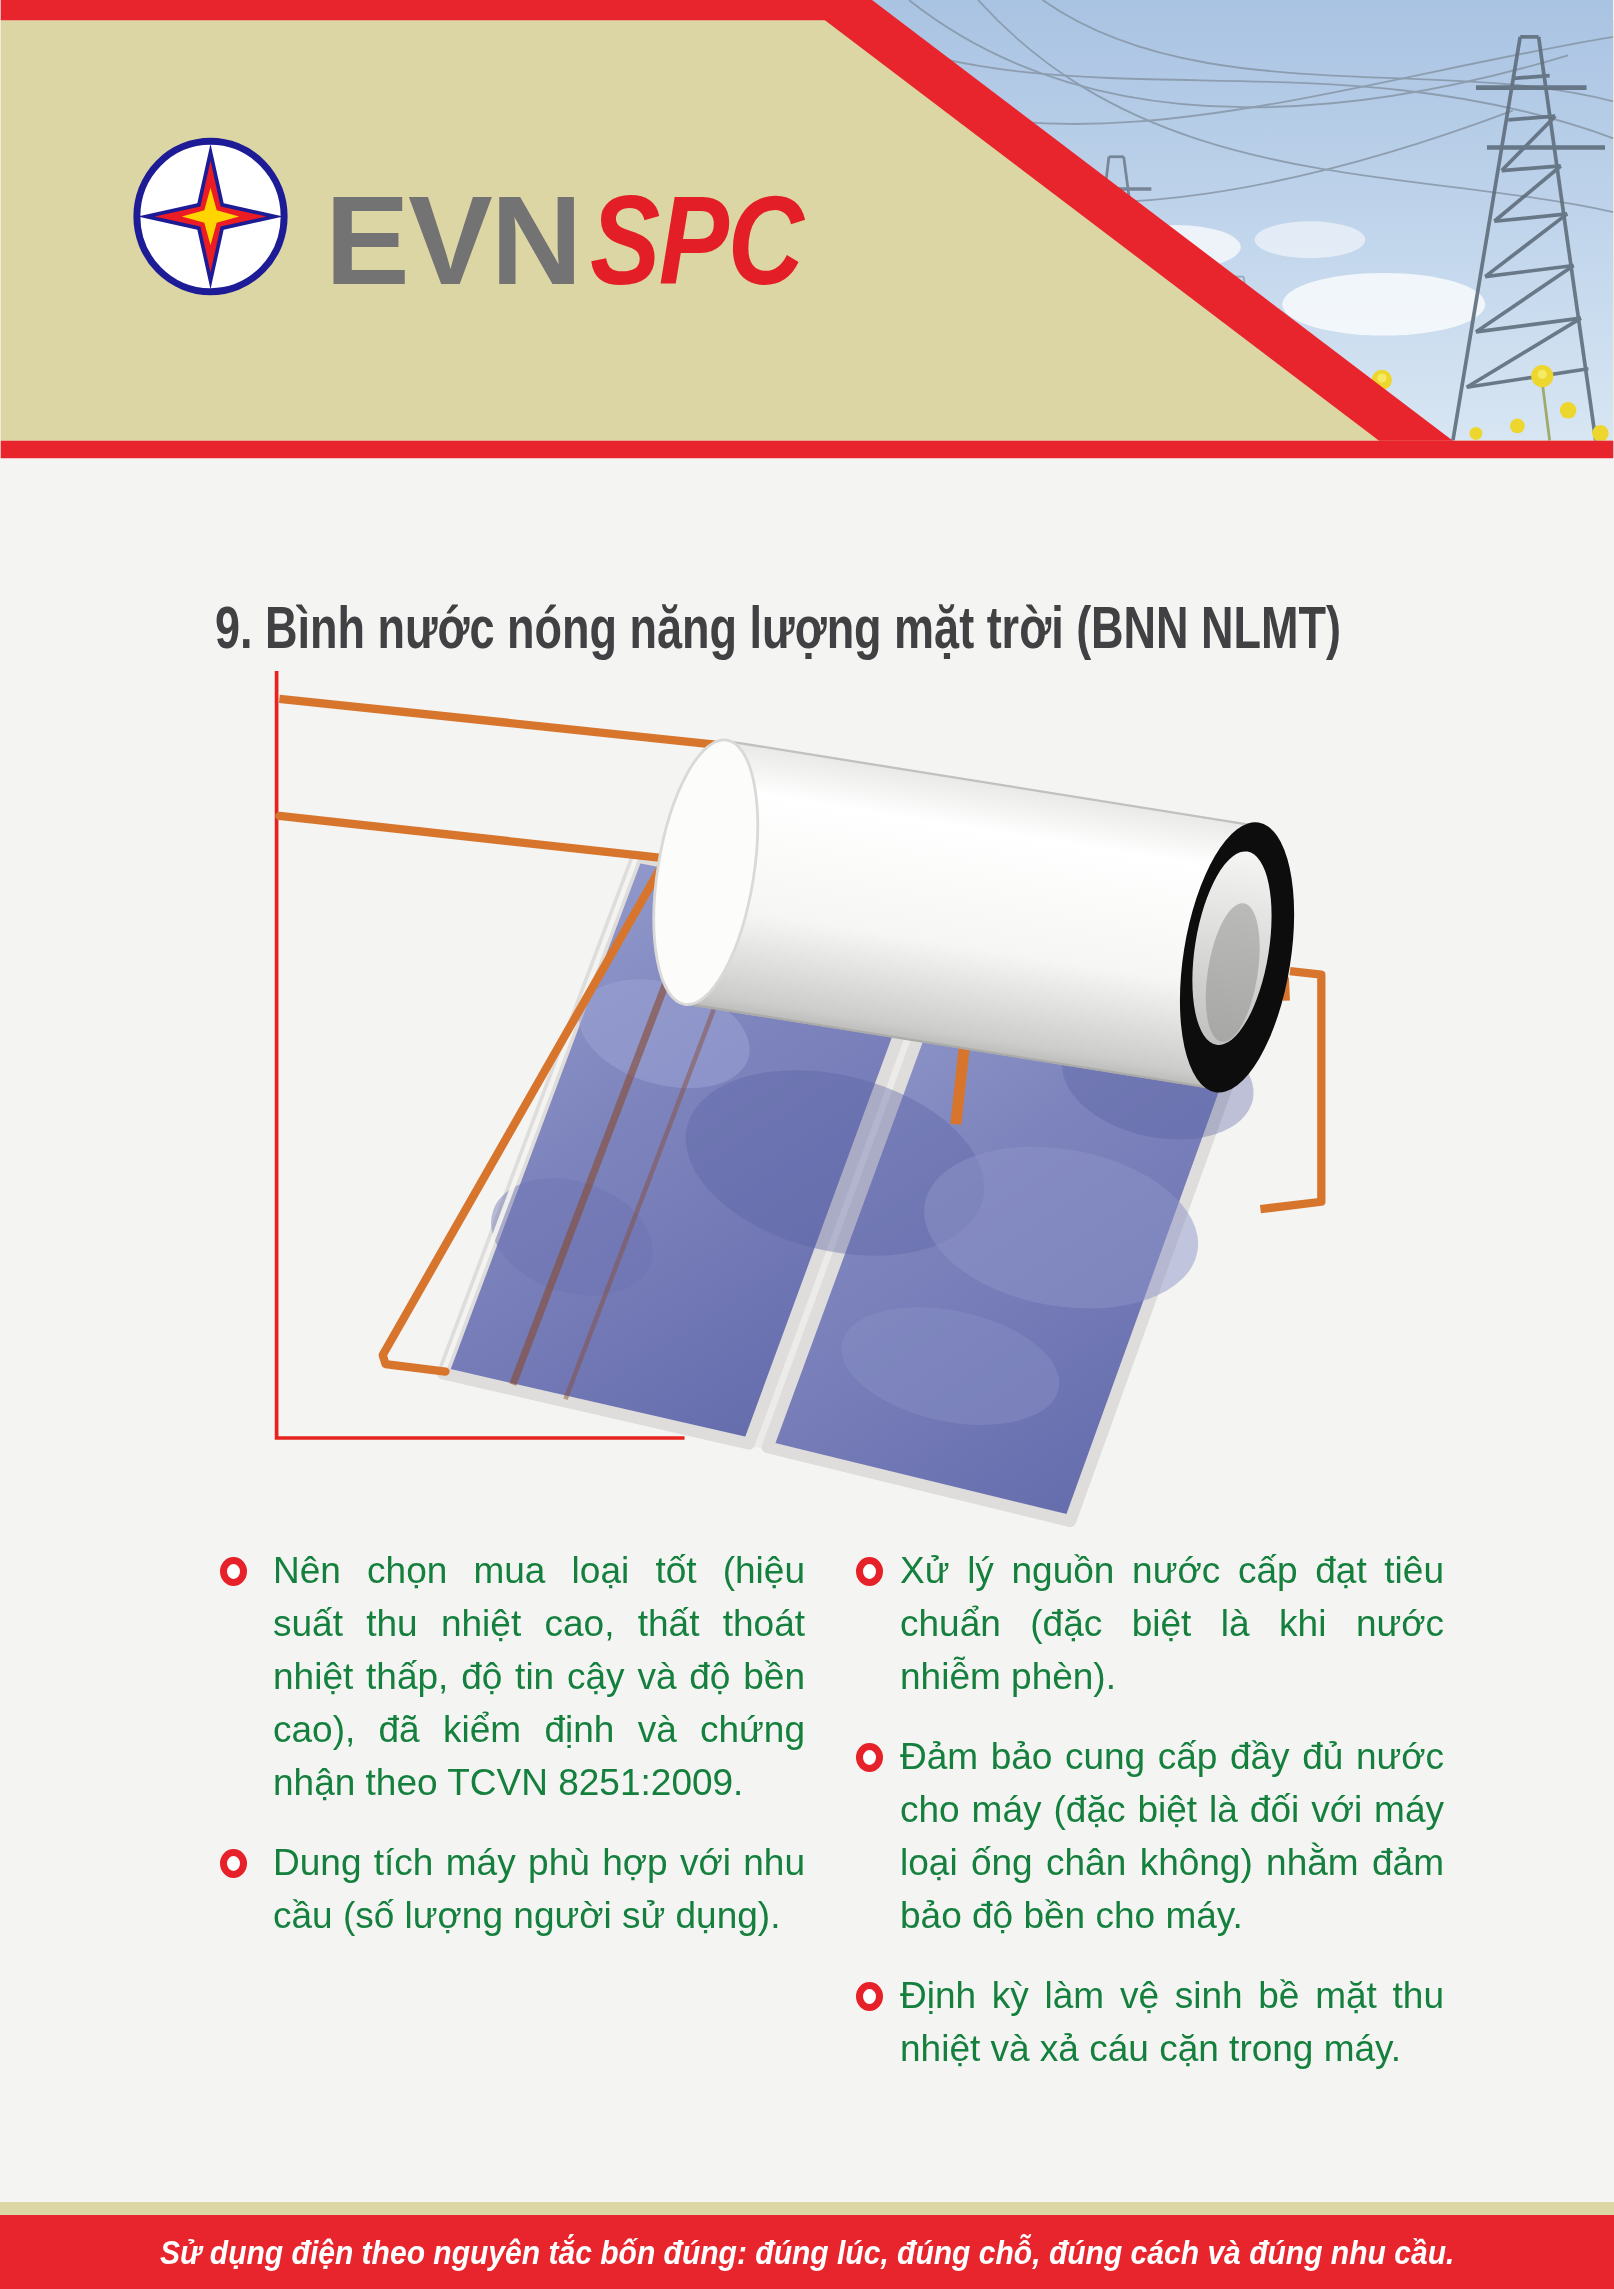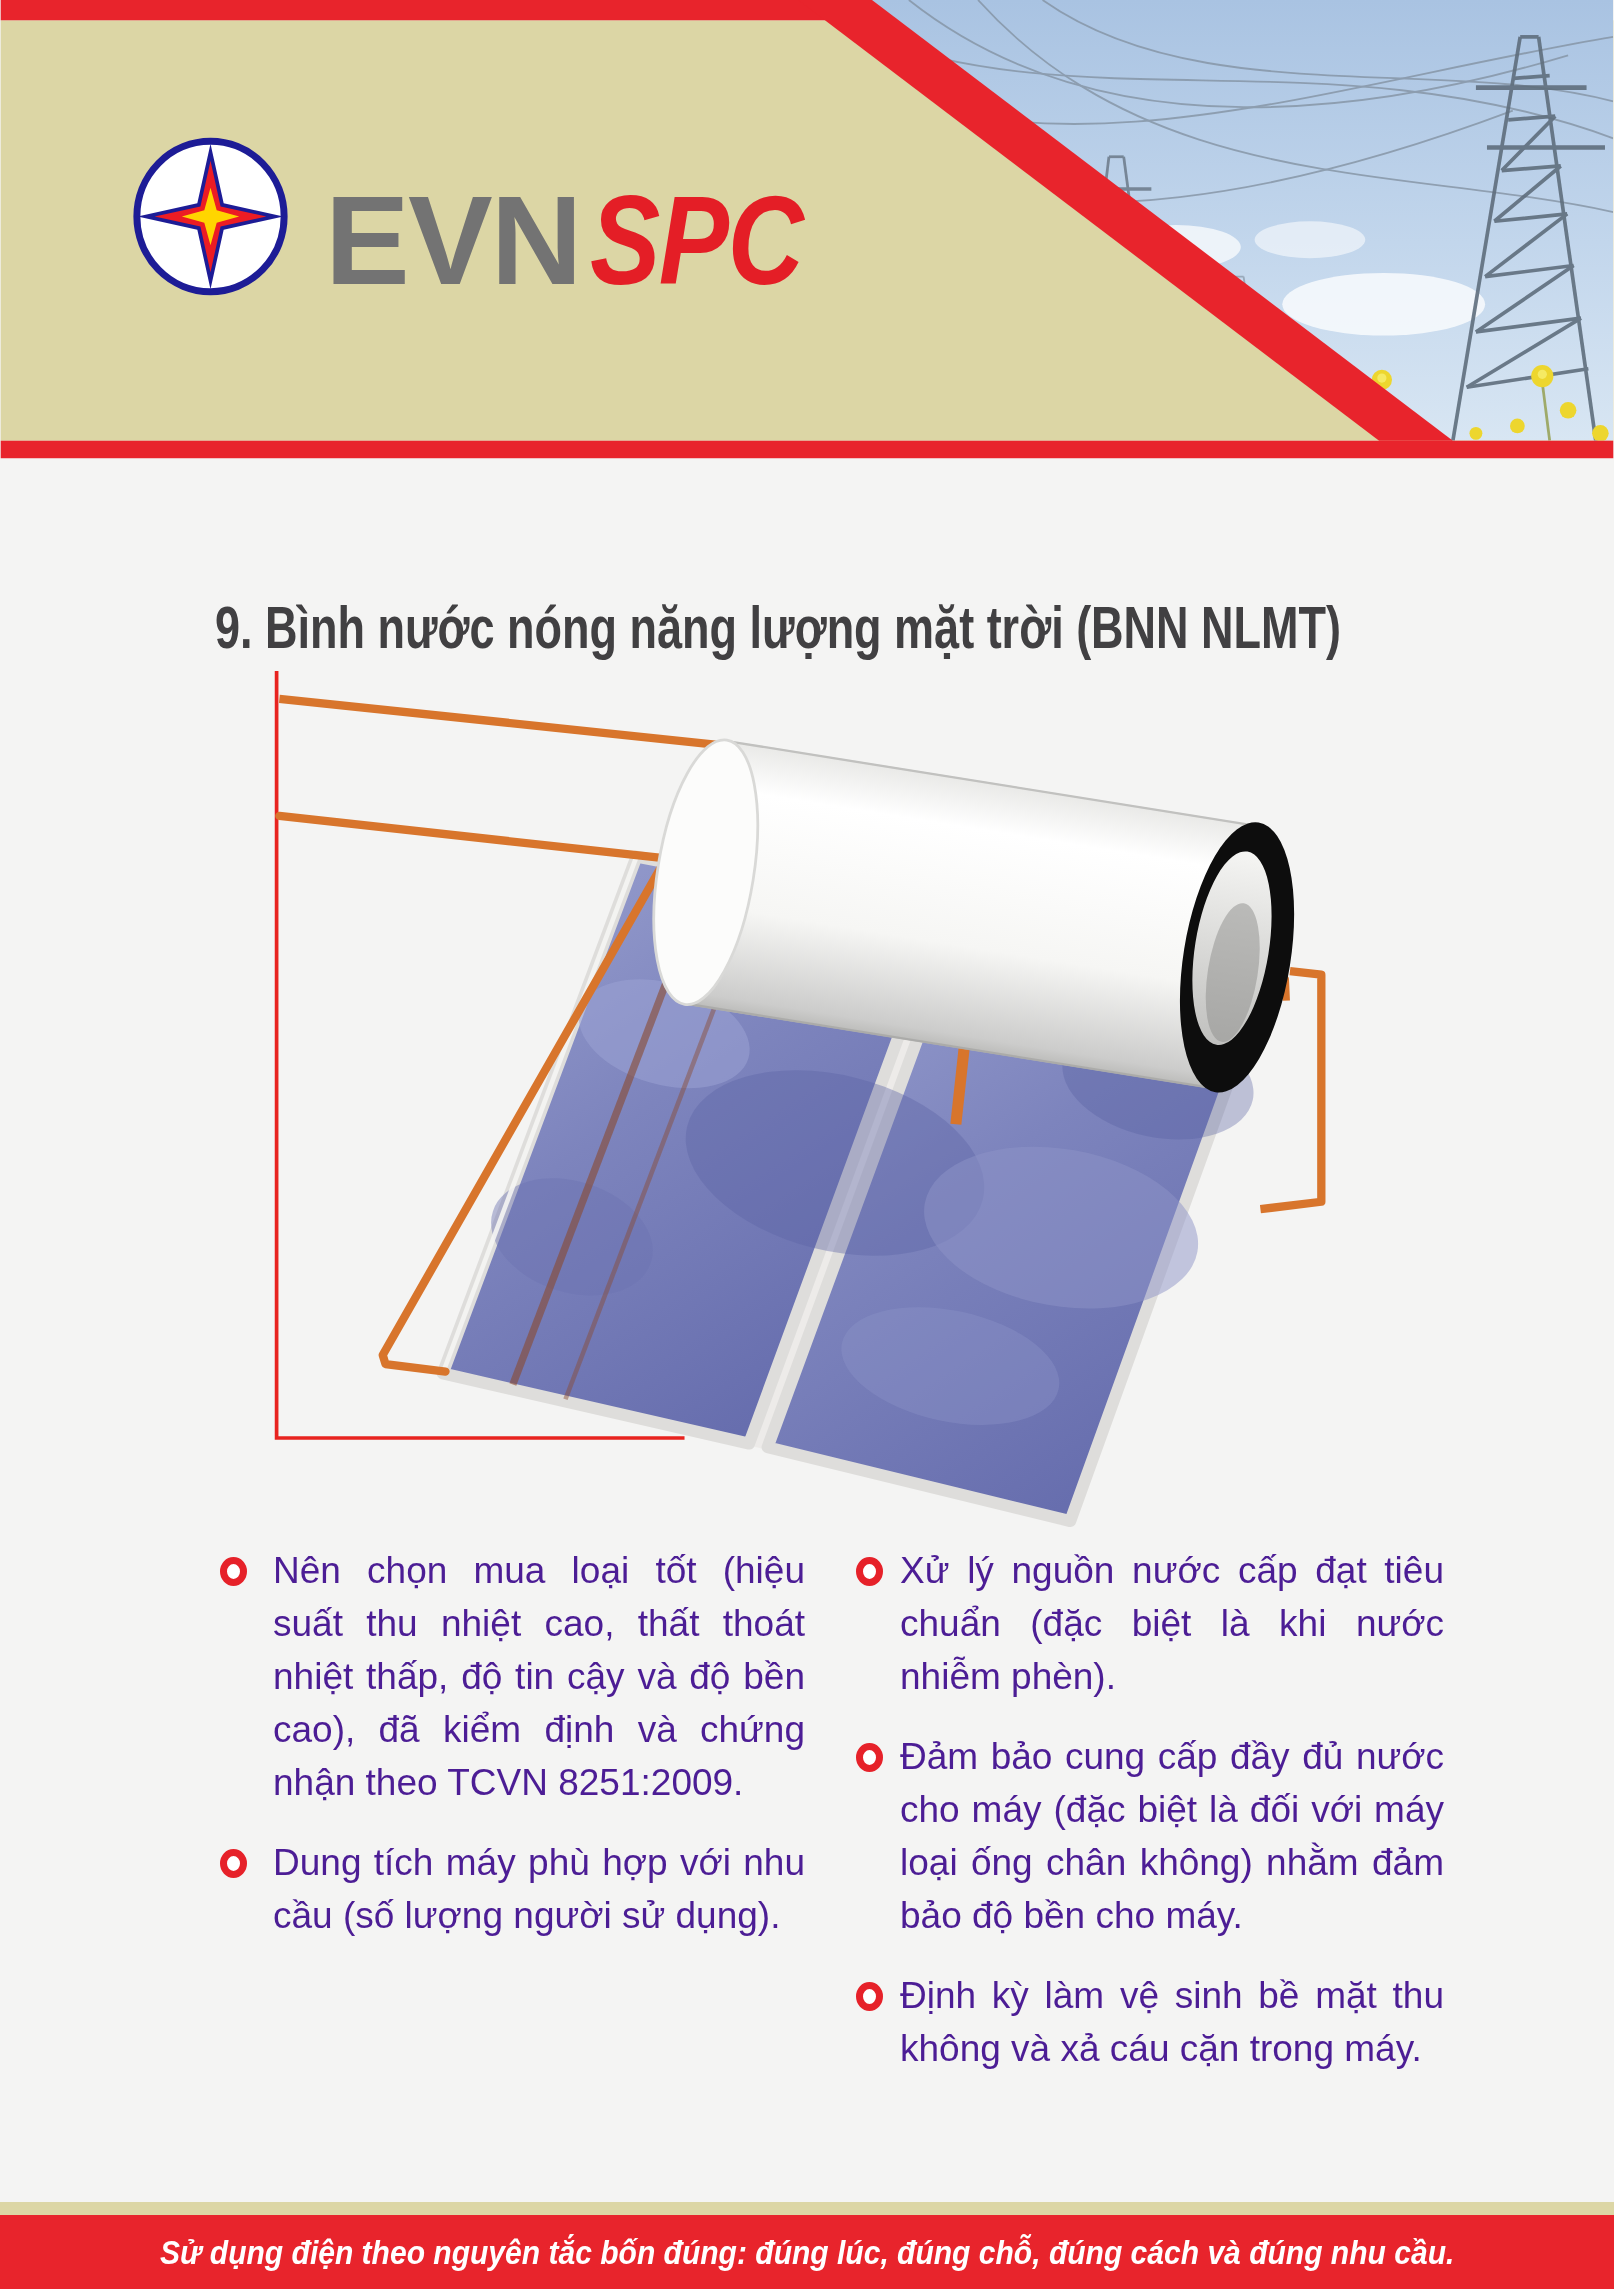--- a/index.html
+++ b/index.html
@@ -26,21 +26,21 @@
     font-size:60px;font-weight:bold;color:#414042;
     white-space:nowrap;transform:scaleX(.75);transform-origin:left top;
     letter-spacing:0;
   }
   
   .illu{position:absolute;left:212px;top:660px;}
   
   .col{position:absolute;top:1544px;}
   .col-left{left:220px;width:585px;}
   .col-right{left:856px;width:588px;}
-  .item{position:relative;text-align:justify;font-size:37px;line-height:53px;color:#4c1d95;}
+  .item{position:relative;text-align:justify;font-size:37px;line-height:53px;color:#15803d;}
   .col-left .item{padding-left:53px;}
   .col-right .item{padding-left:44px;}
   .item + .item{margin-top:27px;}
   .ring{
     position:absolute;left:0;top:13px;width:13px;height:14.8px;
     border:7.4px solid #e62129;border-radius:50%;background:#fff;
   }
   
   .footer-beige{position:absolute;left:0;top:2202px;width:1614px;height:13px;background:#dcd6a5;}
   .footer-bar{
@@ -237,21 +237,21 @@
   <div class="item">
     <span class="ring"></span>
     <span>Xử lý nguồn nước cấp đạt tiêu chuẩn (đặc biệt là khi nước nhiễm phèn).</span>
   </div>
   <div class="item">
     <span class="ring"></span>
     <span>Đảm bảo cung cấp đầy đủ nước cho máy (đặc biệt là đối với máy loại ống chân không) nhằm đảm bảo độ bền cho máy.</span>
   </div>
   <div class="item">
     <span class="ring"></span>
-    <span>Định kỳ làm vệ sinh bề mặt thu không và xả cáu cặn trong máy.</span>
+    <span>Định kỳ làm vệ sinh bề mặt thu nhiệt và xả cáu cặn trong máy.</span>
   </div>
 </div>
 
 <div class="footer-beige"></div>
 <div class="footer-bar">
   <span class="footer-slogan">Sử dụng điện theo nguyên tắc bốn đúng: đúng lúc, đúng chỗ, đúng cách và đúng nhu cầu.</span>
 </div>
 
 
 </body></html>

